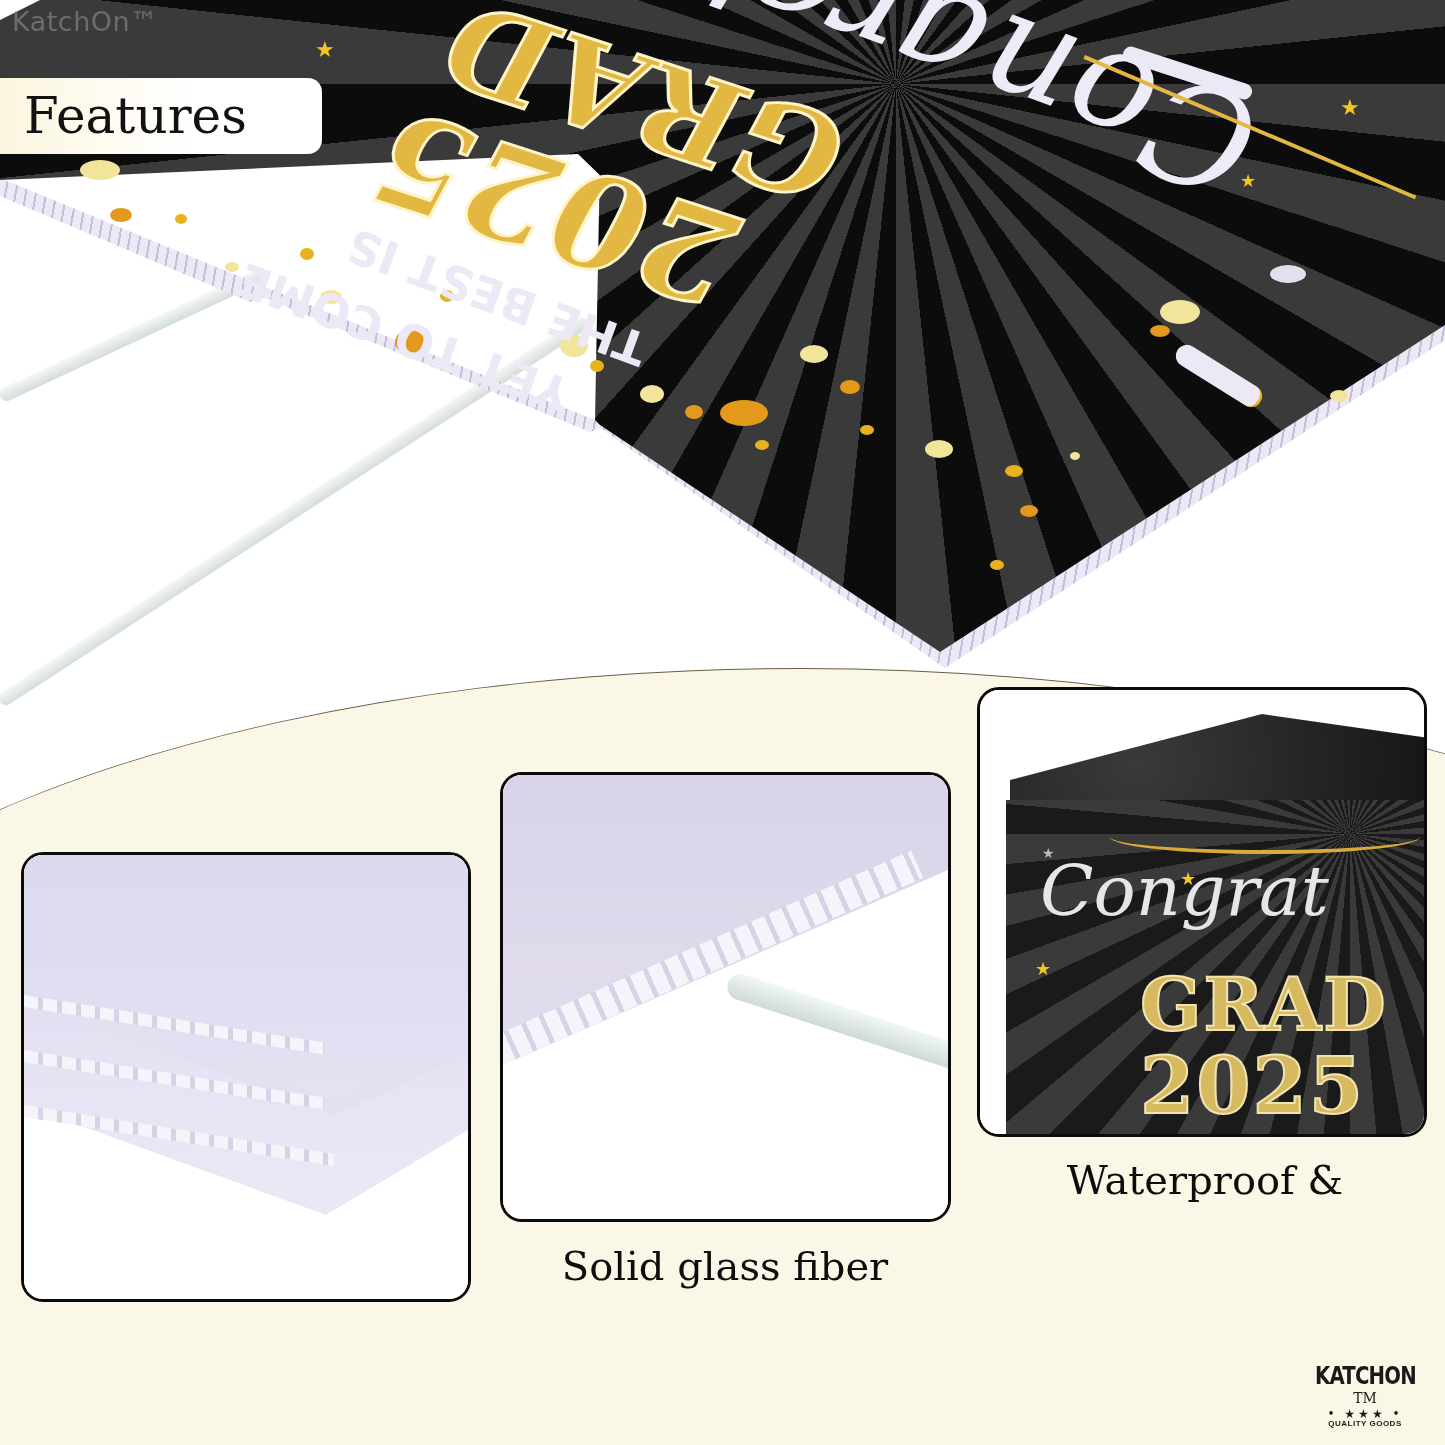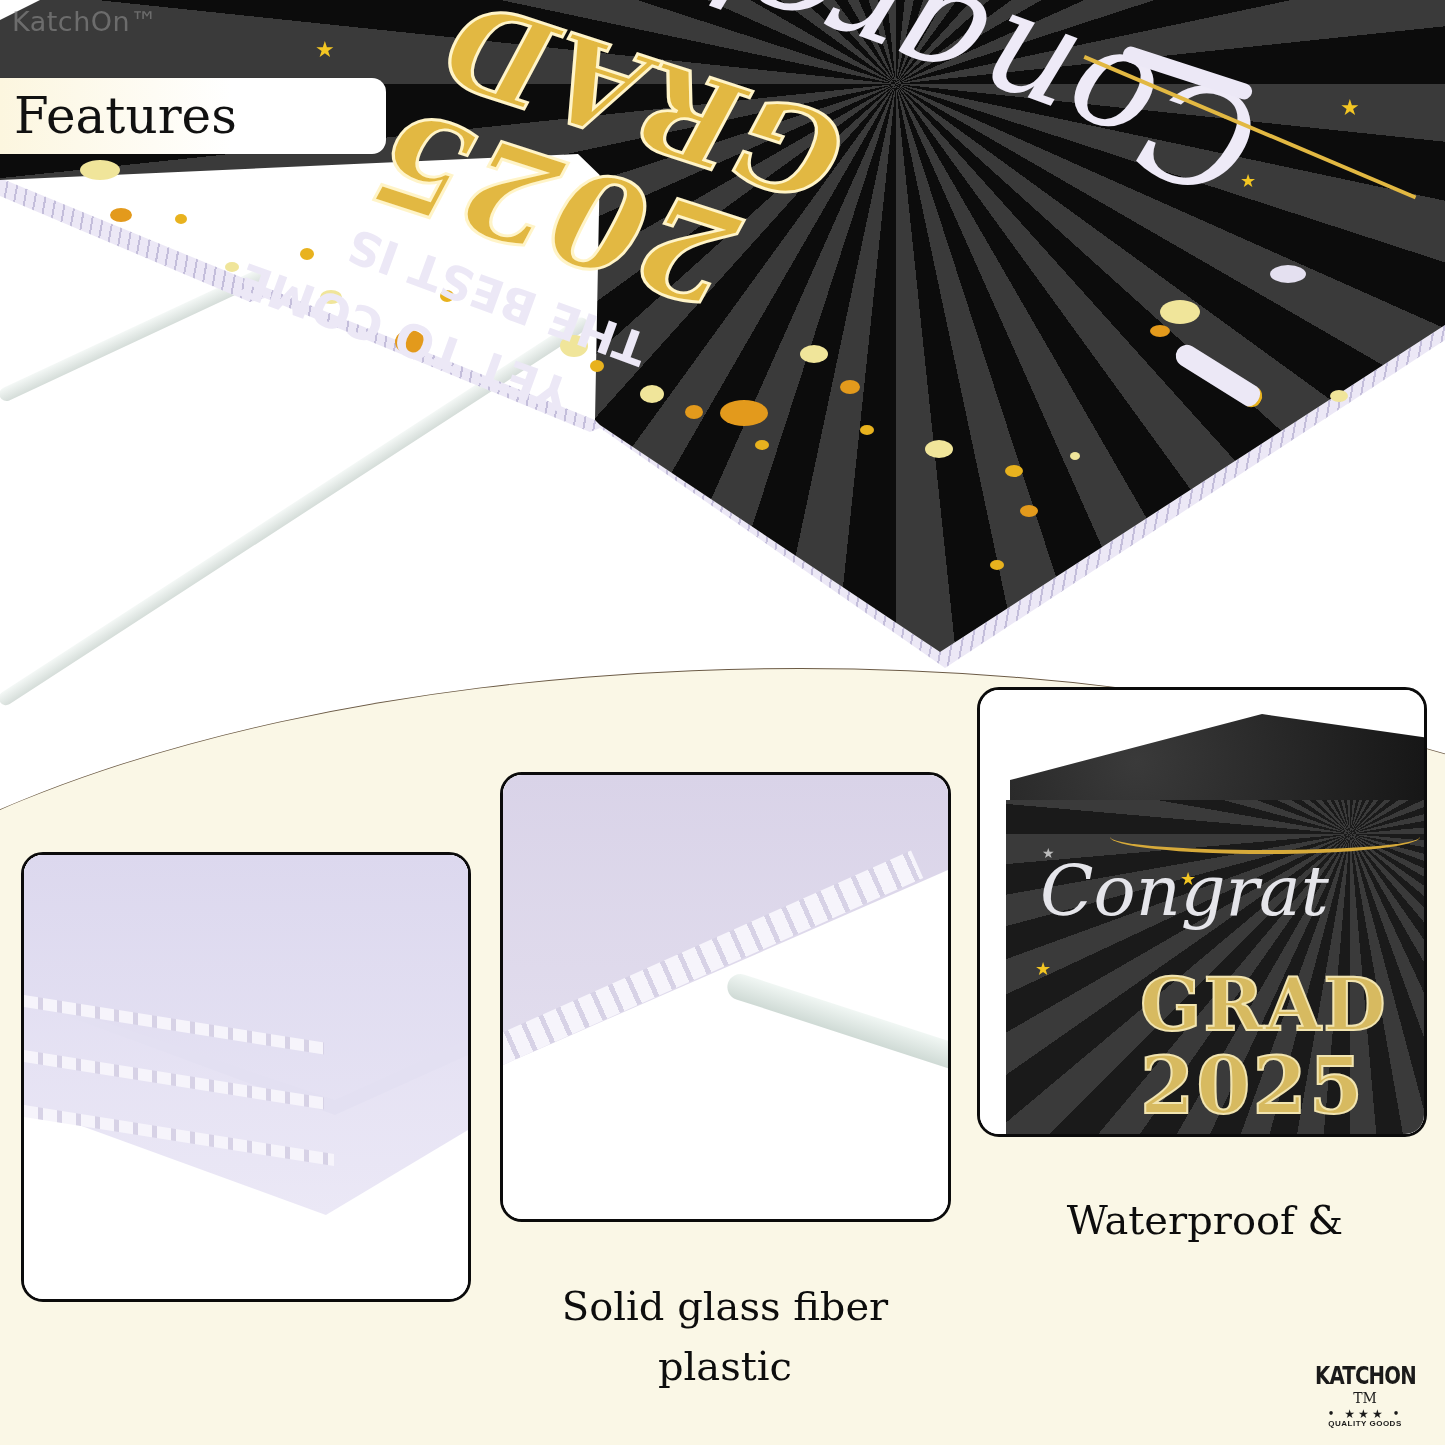--- a/index.html
+++ b/index.html
@@ -41,45 +41,45 @@
   .script-text {
     position: absolute; font-family: "DejaVu Serif", serif; font-style: italic;
     color: #eeeaf7; transform-origin: center;
   }
   .watermark {
     position: absolute; left: 12px; top: 6px;
     font-family: "DejaVu Sans", sans-serif; font-size: 27px; color: rgba(150,150,150,0.55);
     letter-spacing: 0.5px;
   }
   .features-tag {
-    position: absolute; left: 0; top: 78px; width: 386px; height: 76px;
+    position: absolute; left: 0; top: 78px; width: 322px; height: 76px;
     background: linear-gradient(90deg, #fcf6df 0%, #ffffff 60%);
     border-radius: 0 14px 14px 0; box-shadow: 0 0 0 1px rgba(0,0,0,0.05);
-    display: flex; align-items: center; padding-left: 14px; box-sizing: border-box;
+    display: flex; align-items: center; padding-left: 24px; box-sizing: border-box;
     font-family: "DejaVu Serif", serif; font-size: 50px; color: #111;
   }
 
   
   .cream {
     position: absolute; left: -300px; top: 668px; width: 2200px; height: 1500px;
     background: #faf7e6; border-radius: 50% 50% 0 0 / 30% 30% 0 0;
     border-top: 1.5px solid #6b5a45;
   }
 
   .panel {
     position: absolute; background: #ffffff; border: 3px solid #0b0b0b;
     border-radius: 22px; overflow: hidden; box-sizing: border-box;
   }
   .panel-1 { left: 21px; top: 852px; width: 450px; height: 450px; }
   .panel-2 { left: 500px; top: 772px; width: 451px; height: 450px; }
   .panel-3 { left: 977px; top: 687px; width: 450px; height: 450px; }
 
   .caption {
     position: absolute; text-align: center; color: #0d0d0d;
-    font-family: "DejaVu Serif", serif; font-size: 40px; line-height: 60px; margin-top: 40px;
+    font-family: "DejaVu Serif", serif; font-size: 40px; line-height: 60px;
   }
   .cap-1 { left: 0; top: 1312px; width: 490px; }
   .cap-2 { left: 490px; top: 1236px; width: 470px; }
   .cap-3 { left: 970px; top: 1150px; width: 470px; }
 
   
   .layer { position: absolute; left: 0; width: 100%; }
   .flutes {
     position: absolute; left: 0; width: 100%; height: 12px;
     background: repeating-linear-gradient(90deg, #f6f4fb 0 14px, #d7d2e6 14px 19px);
@@ -184,21 +184,20 @@
     <div class="abs" style="left:200px;top:178px;color:#f3c623;font-size:18px;">★</div>
     <div class="abs" style="left:55px;top:268px;color:#f3c623;font-size:18px;">★</div>
     <div class="abs" style="left:62px;top:155px;color:#bbbbbb;font-size:14px;">★</div>
   </div>
 </div>
 
 <div class="caption cap-1">
 </div>
 <div class="caption cap-2">
   <div>Solid glass fiber</div>
-  <div>plastic</div>
 </div>
 <div class="caption cap-3">
   <div>Waterproof &amp;</div>
 </div>
 
 <div class="logo">
   <div>
     <span class="logo-word">KATCHON</span><span class="logo-tm">TM</span>
   </div>
   <div class="logo-stars">• ★★★ •</div>

